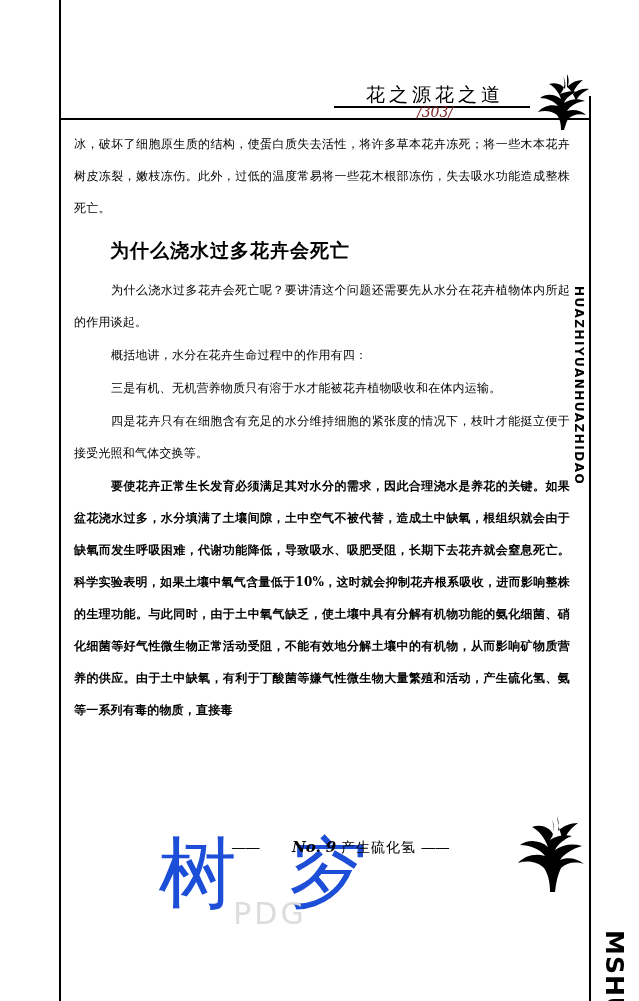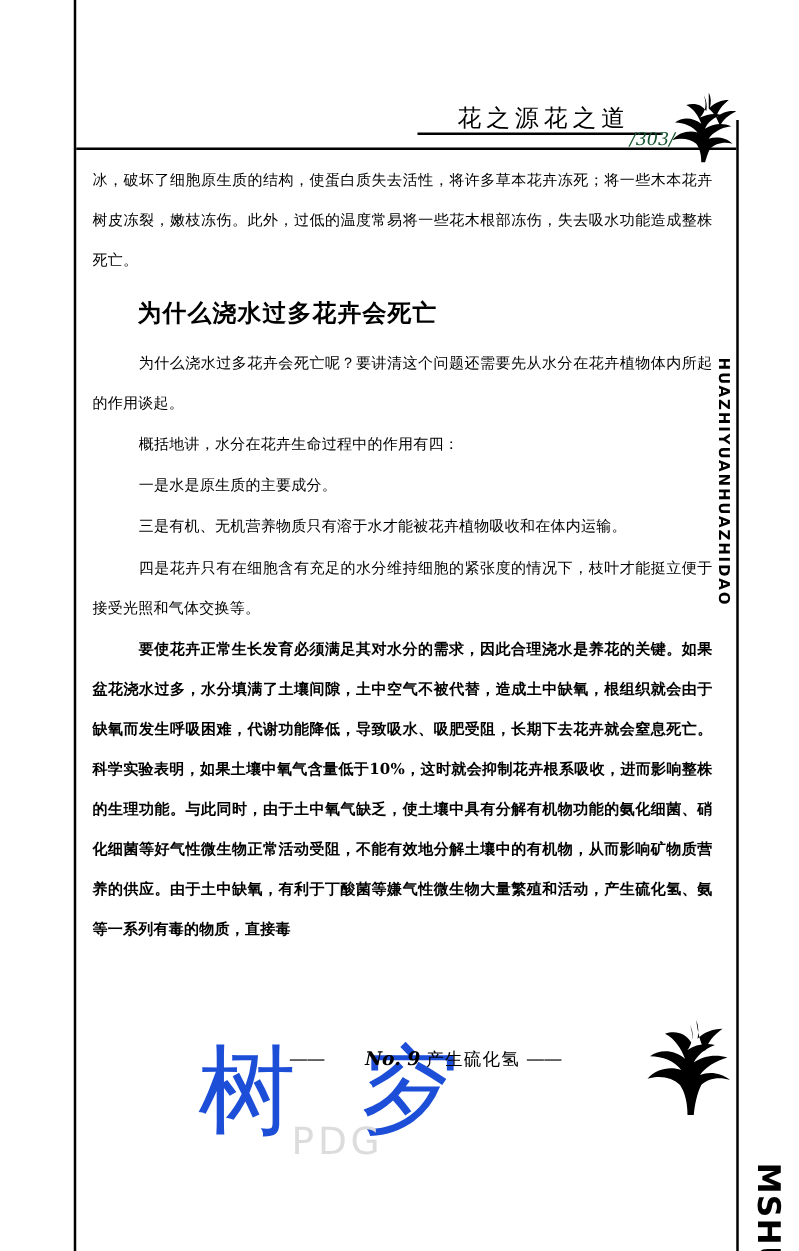--- a/index.html
+++ b/index.html
@@ -61,25 +61,25 @@
     font-family: "DejaVu Serif", "Liberation Serif", serif;
     font-size: 19px;
     letter-spacing: 4px;
     color: #000;
   }
   .page-number {
     position: absolute;
     left: 330px;
     top: 104px;
     width: 210px;
-    text-align: right;
+    text-align: center;
     font-family: "DejaVu Serif", "Liberation Serif", serif;
     font-size: 14px;
     font-style: italic;
-    color: #14532d;
+    color: #7f1d1d;
   }
 
   
   .ornament-tr {
     position: absolute;
     left: 533px;
     top: 74px;
     width: 60px;
     height: 56px;
     color: #000;
@@ -231,21 +231,20 @@
 
   <div class="side-pinyin">HUAZHIYUANHUAZHIDAO</div>
 
   <div class="body">
     <p class="para">冰，破坏了细胞原生质的结构，使蛋白质失去活性，将许多草本花卉冻死；将一些木本花卉树皮冻裂，嫩枝冻伤。此外，过低的温度常易将一些花木根部冻伤，失去吸水功能造成整株死亡。</p>
 
     <h2 class="section-title">为什么浇水过多花卉会死亡</h2>
 
     <p class="para indent">为什么浇水过多花卉会死亡呢？要讲清这个问题还需要先从水分在花卉植物体内所起的作用谈起。</p>
     <p class="para indent">概括地讲，水分在花卉生命过程中的作用有四：</p>
-    <p class="para indent">一是水是原生质的主要成分。</p>
     <p class="para indent">三是有机、无机营养物质只有溶于水才能被花卉植物吸收和在体内运输。</p>
     <p class="para indent">四是花卉只有在细胞含有充足的水分维持细胞的紧张度的情况下，枝叶才能挺立便于接受光照和气体交换等。</p>
     <p class="para indent bold">要使花卉正常生长发育必须满足其对水分的需求，因此合理浇水是养花的关键。如果盆花浇水过多，水分填满了土壤间隙，土中空气不被代替，造成土中缺氧，根组织就会由于缺氧而发生呼吸困难，代谢功能降低，导致吸水、吸肥受阻，长期下去花卉就会窒息死亡。科学实验表明，如果土壤中氧气含量低于10%，这时就会抑制花卉根系吸收，进而影响整株的生理功能。与此同时，由于土中氧气缺乏，使土壤中具有分解有机物功能的氨化细菌、硝化细菌等好气性微生物正常活动受阻，不能有效地分解土壤中的有机物，从而影响矿物质营养的供应。由于土中缺氧，有利于丁酸菌等嫌气性微生物大量繁殖和活动，产生硫化氢、氨等一系列有毒的物质，直接毒</p>
   </div>
 
   <div class="watermark">树 穸</div>
   <div class="watermark-pdg">PDG</div>
 
   <div class="ornament-br">
     <svg viewBox="0 0 80 76" width="80" height="76" aria-hidden="true">

